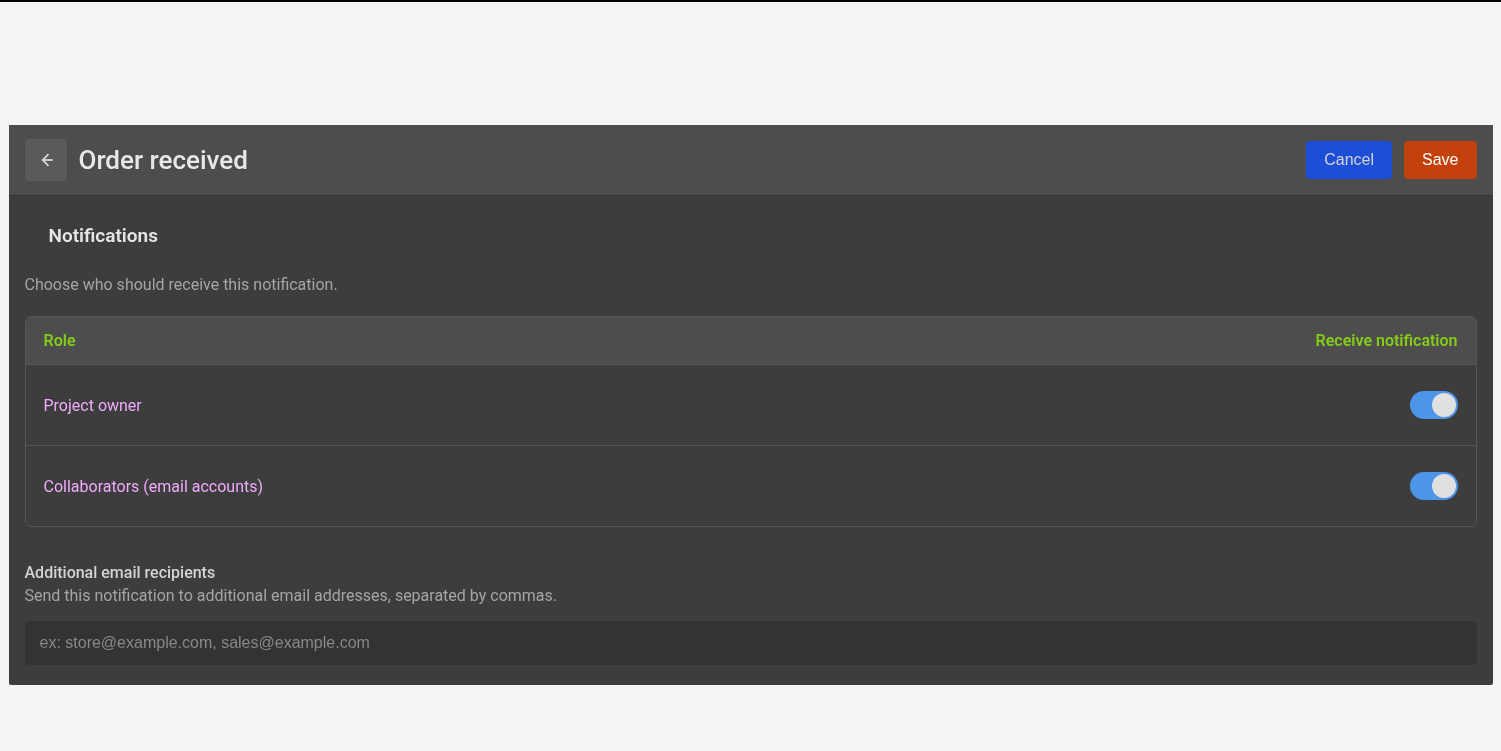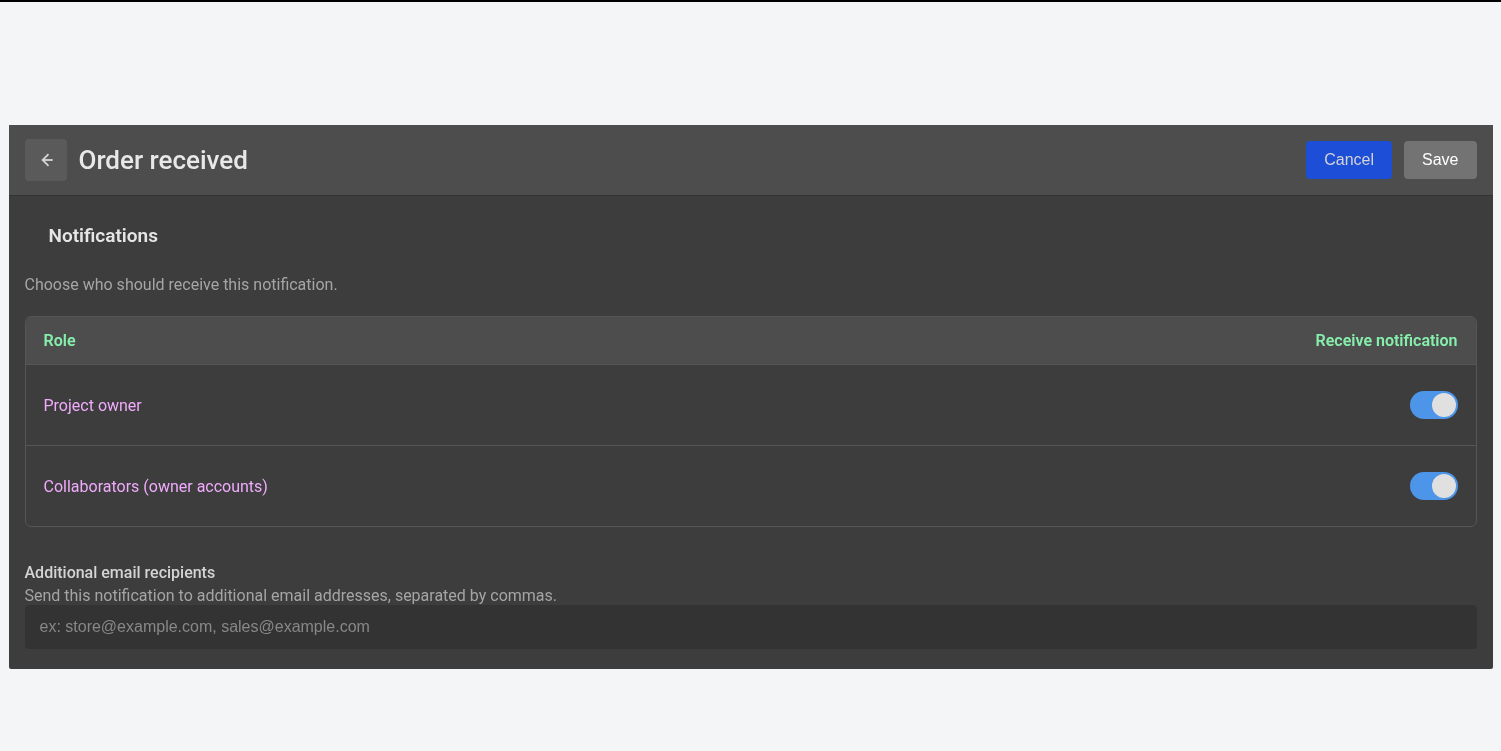--- a/index.html
+++ b/index.html
@@ -66,21 +66,21 @@
       padding: 10px 18px;
       font-size: 16px;
       cursor: pointer;
     }
     .btn-cancel {
       background: #1d4ed8;
       color: #d4d4d4;
       margin-right: 12px;
     }
     .btn-save {
-      background: #737373;
+      background: #c2410c;
       color: #fff;
     }
     .panel-body {
       padding: 28px 16px 20px 16px;
     }
     .section-title {
       color: #e6e6e6;
       font-size: 19px;
       font-weight: 600;
       margin-bottom: 6px;
@@ -95,21 +95,21 @@
     .role-table {
       border: 1px solid #555;
       border-radius: 6px;
       overflow: hidden;
     }
     .role-header {
       display: flex;
       align-items: flex-start;
       padding: 14px 18px;
       background: #4d4d4d;
-      color: #86efac;
+      color: #84cc16;
       font-weight: 600;
       font-size: 16px;
     }
     .role-header-left {
       flex: 1;
     }
     .role-row {
       display: flex;
       align-items: center;
       padding: 26px 18px;
@@ -143,20 +143,21 @@
     .sub-title {
       color: #d4d4d4;
       font-size: 16px;
       font-weight: 500;
       margin-bottom: 4px;
       margin-top: 36px;
     }
     .sub-desc {
       color: #a5a5a5;
       font-size: 16px;
+      margin-bottom: 16px;
     }
     .email-input {
       width: 100%;
       background: #333;
       border: 1px solid #333;
       border-radius: 4px;
       padding: 12px 14px;
       color: #d946ef;
       font-size: 16px;
       outline: none;
@@ -194,21 +195,21 @@
       </div>
 
       <div class="role-row">
         <div class="role-row-label">Project owner</div>
         <div class="toggle">
           <div class="toggle-knob"></div>
         </div>
       </div>
 
       <div class="role-row">
-        <div class="role-row-label">Collaborators (owner accounts)</div>
+        <div class="role-row-label">Collaborators (email accounts)</div>
         <div class="toggle">
           <div class="toggle-knob"></div>
         </div>
       </div>
     </div>
 
     <div class="sub-section">
       <div class="sub-title">Additional email recipients</div>
       <div class="sub-desc">Send this notification to additional email addresses, separated by commas.</div>
       <input type="text" class="email-input" placeholder="ex: store@example.com, sales@example.com" style="">

